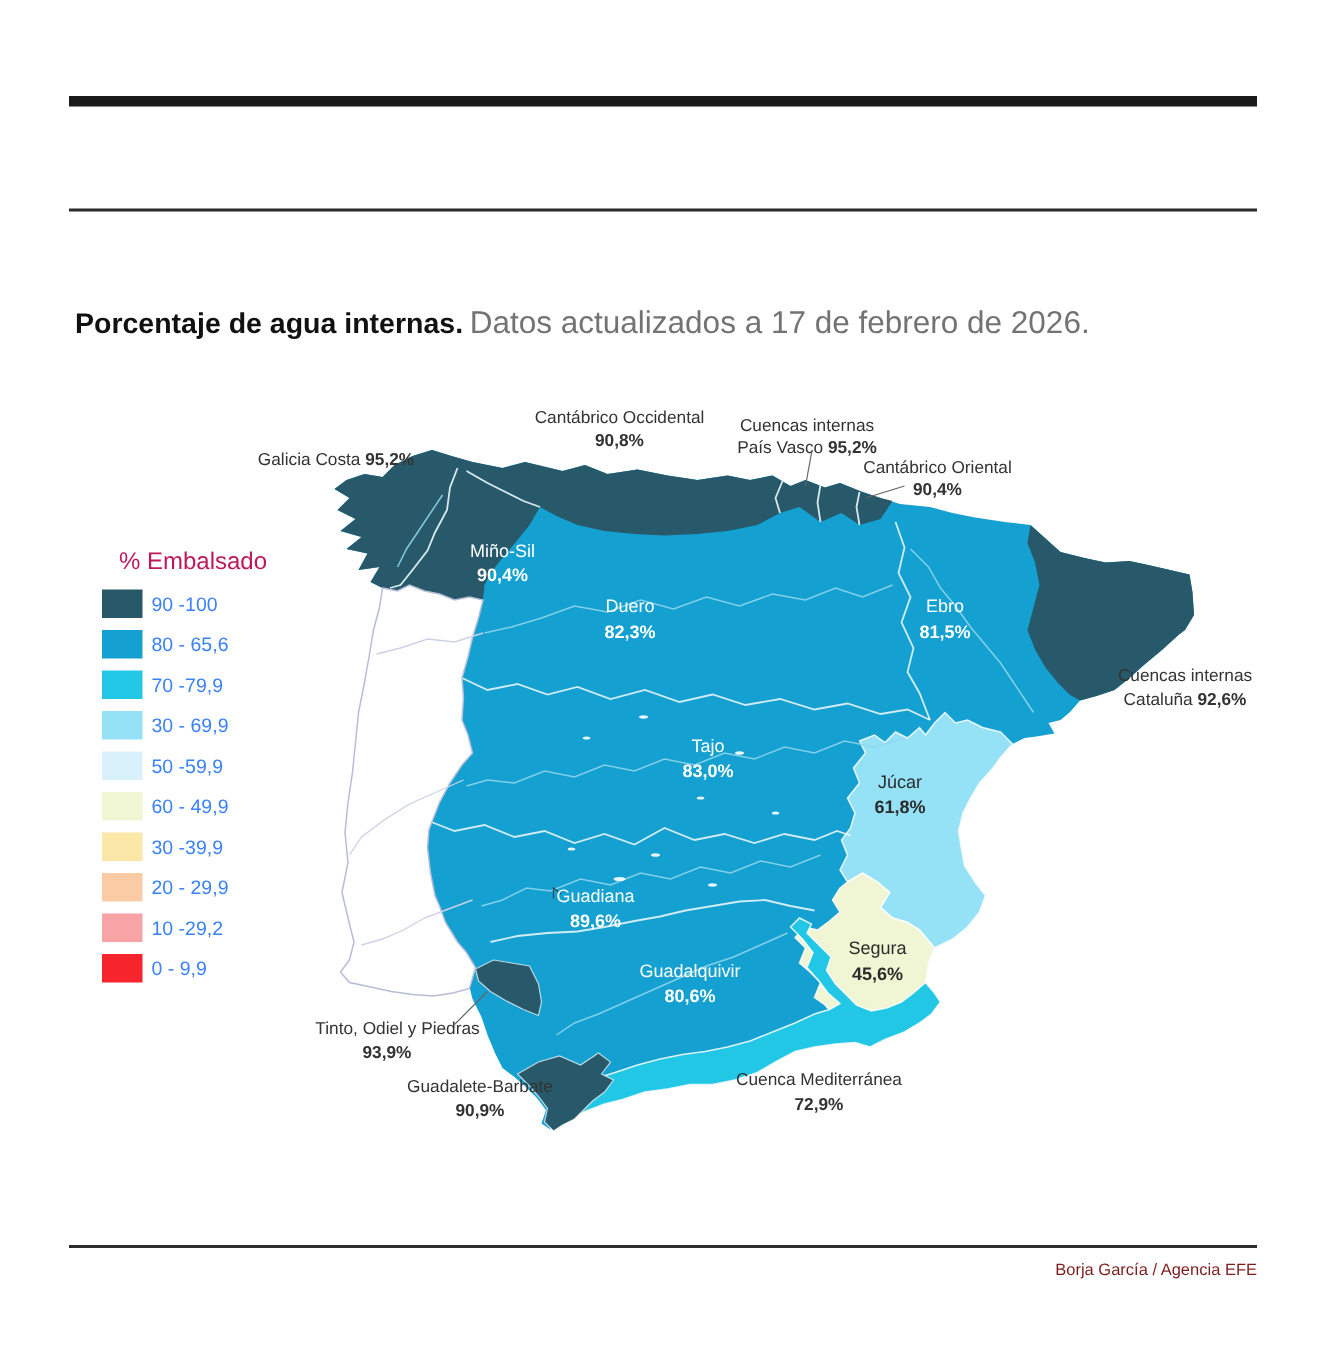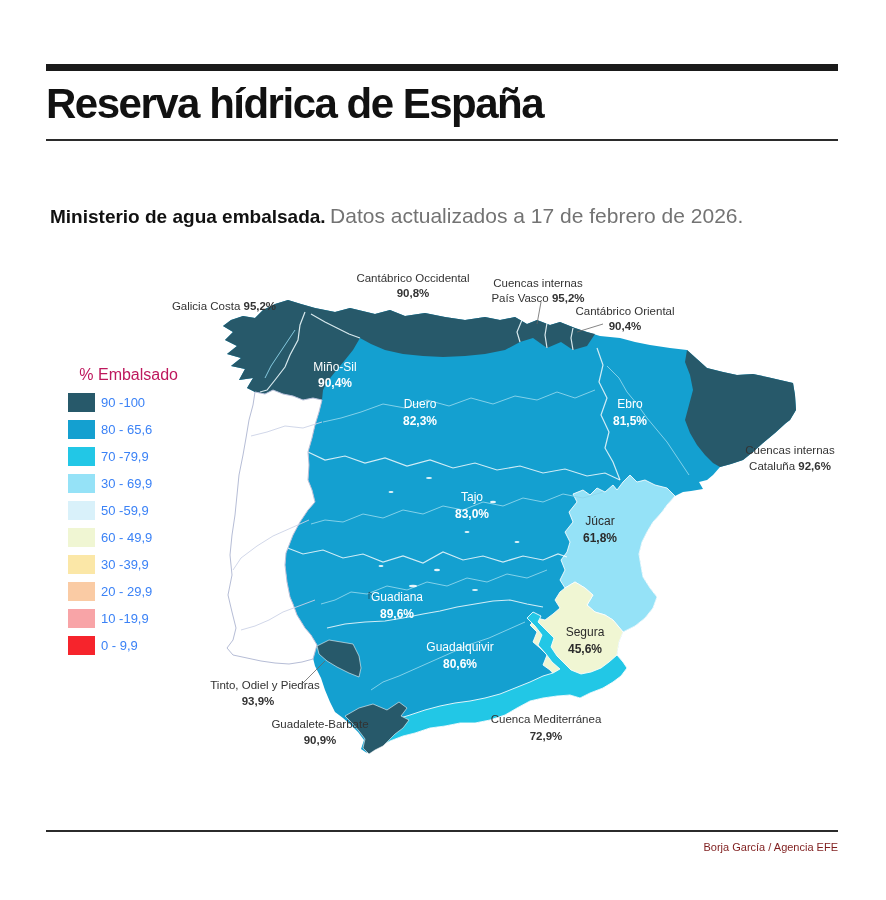--- a/index.html
+++ b/index.html
@@ -25,25 +25,24 @@
   .footrule{position:absolute;left:46px;top:830px;width:792px;height:2px;background:#2b2b2b;}
   .foot-left{position:absolute;left:46px;top:841px;font-size:12.5px;color:#222;}
   .foot-right{position:absolute;right:48px;top:841px;font-size:11px;color:#7f1d1d;}
 </style>
 </head>
 <body>
 
 <div class="canvas">
 
   <div class="topbar"></div>
-  <h1 class="title">Reserva hídrica de España</h1>
   <div class="titlerule"></div>
 
   <div class="subtitle">
-    <span class="b">Ministerio de agua embalsada.</span>
+    <span class="b">Porcentaje de agua internas.</span>
     <span class="r"> Datos actualizados a 17 de febrero de 2026.</span>
   </div>
 
   <div class="legend">
     <p class="legend-title">% Embalsado</p>
     <div class="legend-row">
         <div class="swatch" style="background-color: rgb(39, 89, 106);"></div>
         <span class="legend-label">90 -100</span>
       </div>
     <div class="legend-row">
@@ -69,21 +68,21 @@
     <div class="legend-row">
         <div class="swatch" style="background-color: rgb(251, 231, 167);"></div>
         <span class="legend-label">30 -39,9</span>
       </div>
     <div class="legend-row">
         <div class="swatch" style="background-color: rgb(250, 203, 164);"></div>
         <span class="legend-label">20 - 29,9</span>
       </div>
     <div class="legend-row">
         <div class="swatch" style="background-color: rgb(248, 164, 167);"></div>
-        <span class="legend-label">10 -19,9</span>
+        <span class="legend-label">10 -29,2</span>
       </div>
     <div class="legend-row">
         <div class="swatch" style="background-color: rgb(246, 36, 44);"></div>
         <span class="legend-label">0 - 9,9</span>
       </div>
   </div>
 
   <div class="mapwrap">
   <svg width="660" height="500" viewBox="0 0 660 500">
 

